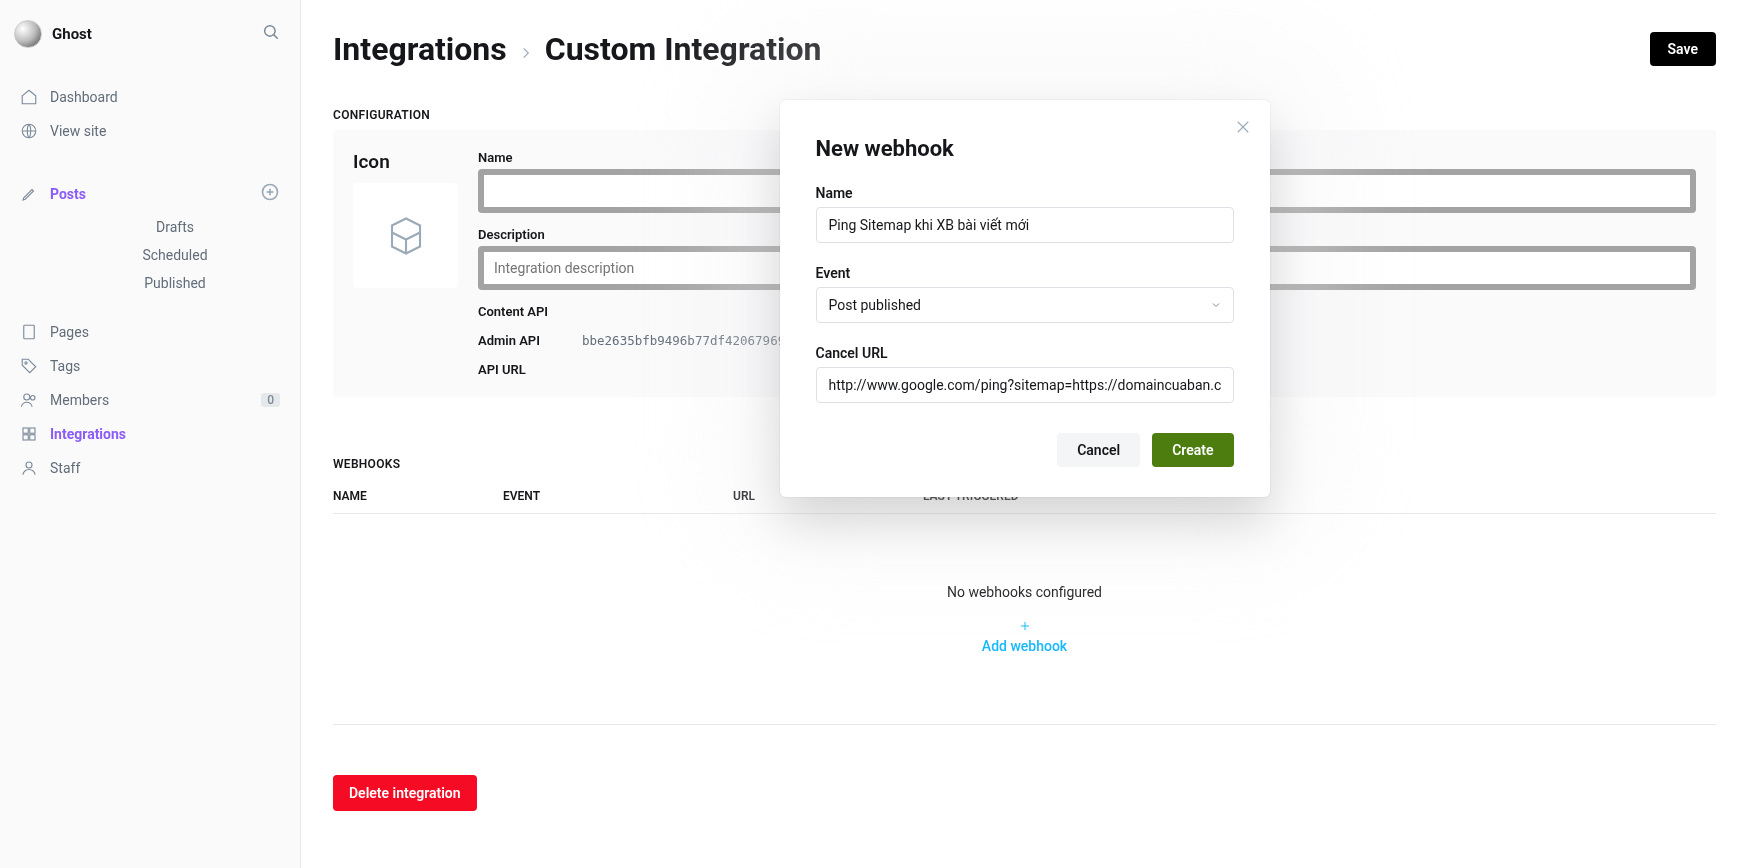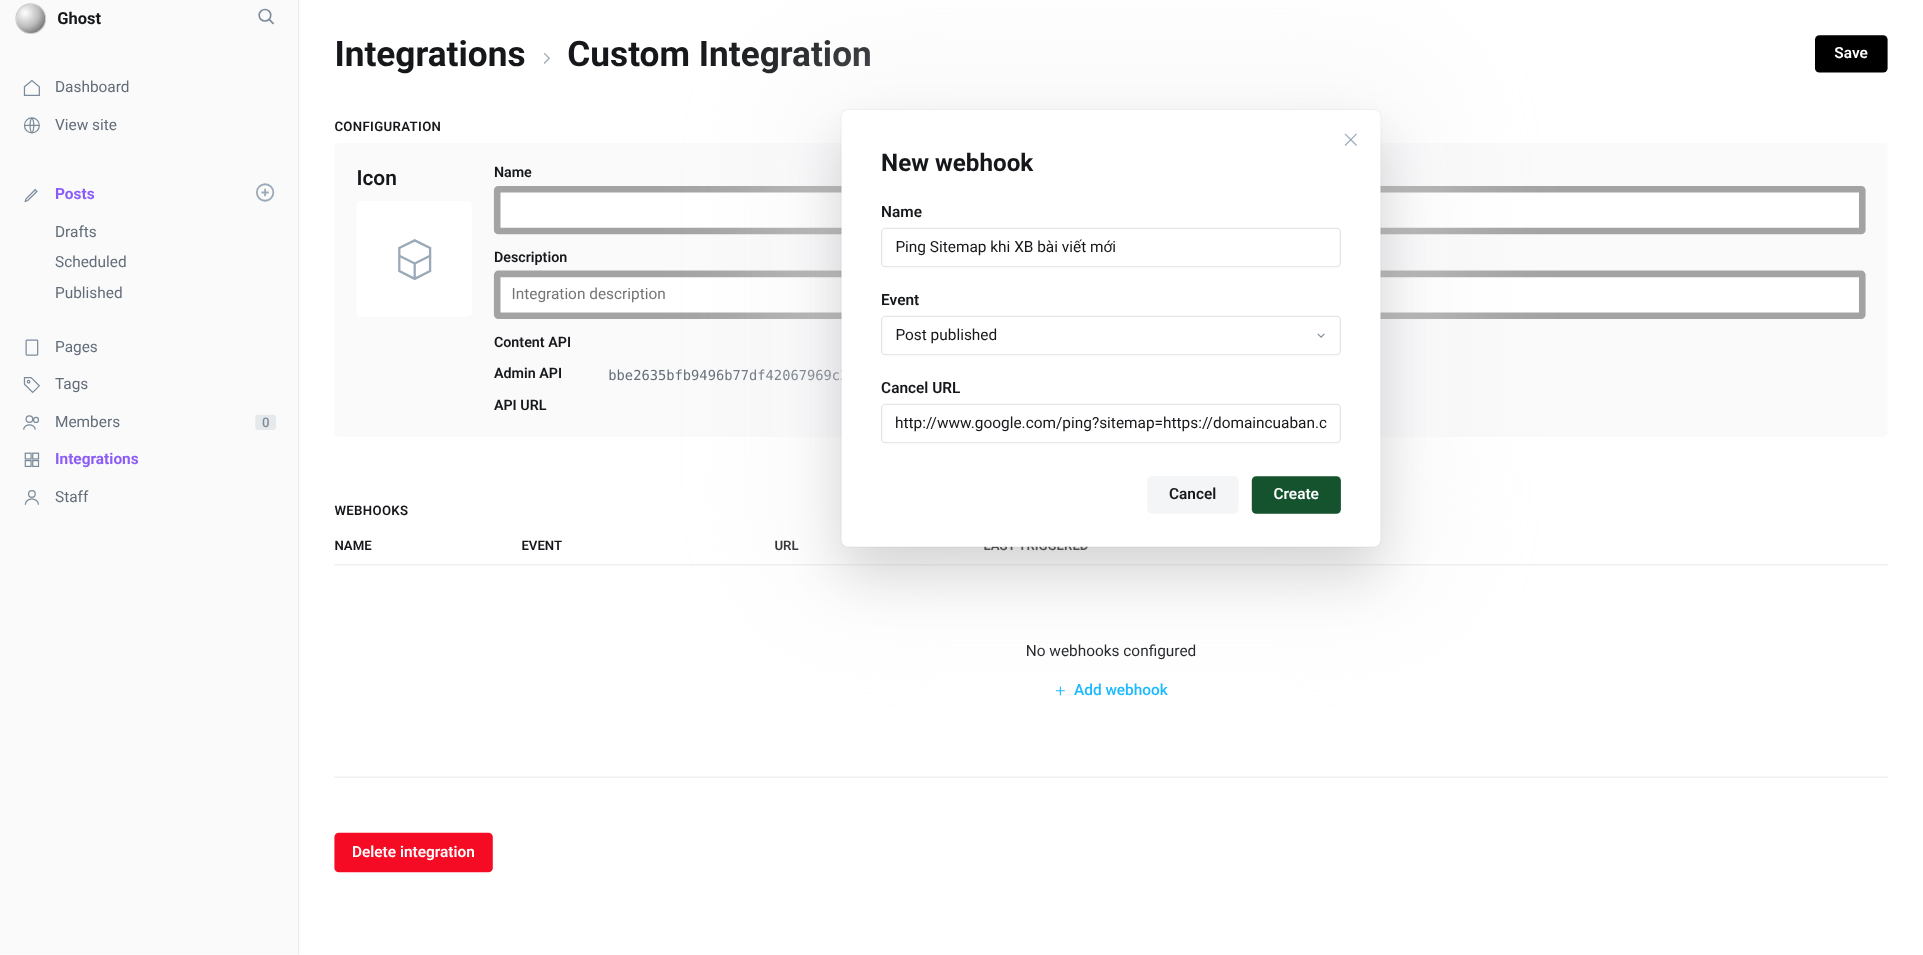--- a/index.html
+++ b/index.html
@@ -9,26 +9,26 @@
       font-family: -apple-system, BlinkMacSystemFont, "Segoe UI", Roboto, sans-serif;
     }
     body {
       width: 1748px;
       height: 868px;
       background: #fff;
       display: flex;
       overflow: hidden;
     }
     .sidebar {
-      width: 272px;
+      width: 301px;
       background: #fafafb;
       border-right: 1px solid #e6e9eb;
       display: flex;
       flex-direction: column;
-      padding-top: 3px;
+      padding-top: 20px;
     }
     .sidebar-header {
       display: flex;
       align-items: center;
       padding: 0 20px 28px 14px;
       justify-content: space-between;
     }
     .logo-wrap {
       display: flex;
       align-items: center;
@@ -48,20 +48,21 @@
     }
     .search-icon, .plus-icon {
       width: 18px;
       height: 18px;
       stroke: #7c8b9a;
       fill: none;
       stroke-width: 2;
     }
     .nav-section {
       padding: 4px 0;
+      text-align: center;
     }
     .nav-item {
       display: flex;
       align-items: center;
       gap: 12px;
       padding: 8px 20px;
       font-size: 14px;
       color: #626d79;
       cursor: pointer;
     }
@@ -237,20 +238,21 @@
       display: flex;
       justify-content: center;
       align-items: center;
       gap: 6px;
       color: #14b8ff;
       font-size: 14px;
       font-weight: 500;
       cursor: pointer;
       padding-bottom: 70px;
       border-bottom: 1px solid #e6e9eb;
+      flex-direction: column;
     }
     .add-webhook svg {
       width: 12px;
       height: 12px;
       stroke: #14b8ff;
       stroke-width: 2;
     }
     .delete-btn {
       margin-top: 50px;
       background: #f50b23;
@@ -350,21 +352,21 @@
       background: #f4f5f6;
       color: #15171a;
       border: none;
       border-radius: 4px;
       padding: 9px 20px;
       font-weight: 600;
       font-size: 14px;
       cursor: pointer;
     }
     .btn-create {
-      background: #14532d;
+      background: #4d7c0f;
       color: #fff;
       border: none;
       border-radius: 4px;
       padding: 9px 20px;
       font-weight: 600;
       font-size: 14px;
       cursor: pointer;
     }
   </style>
 </head>

